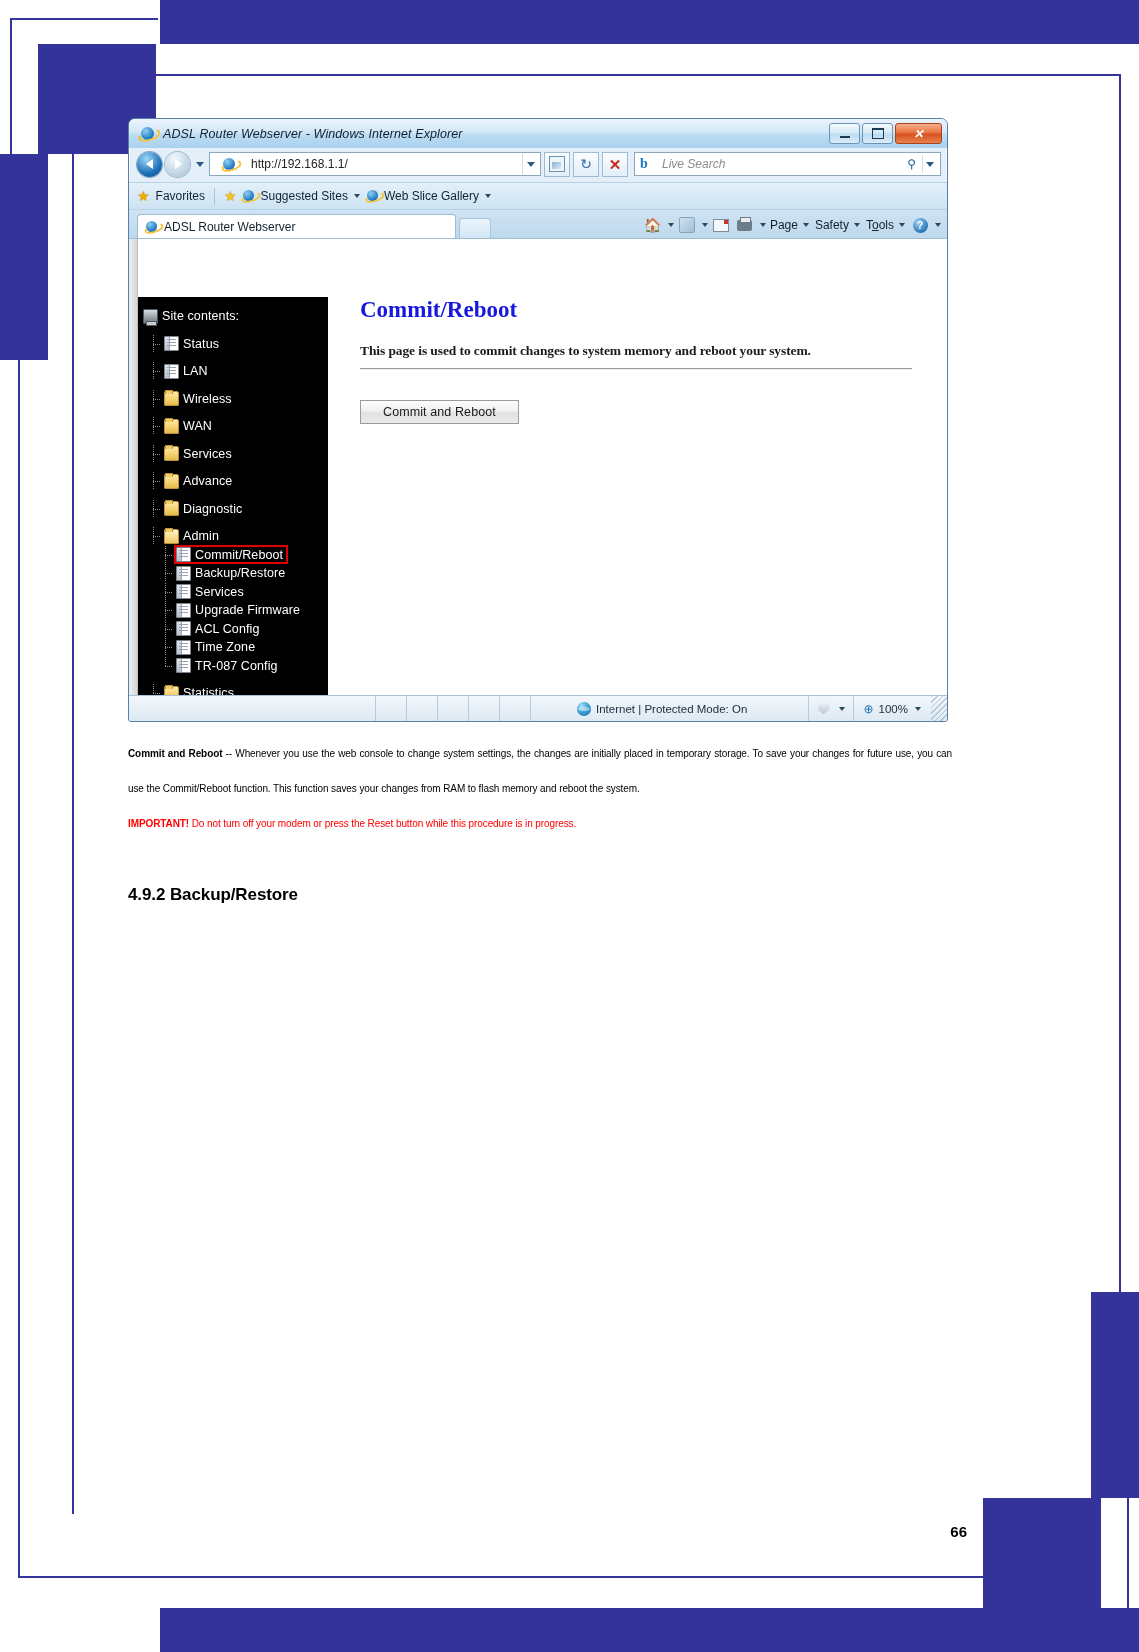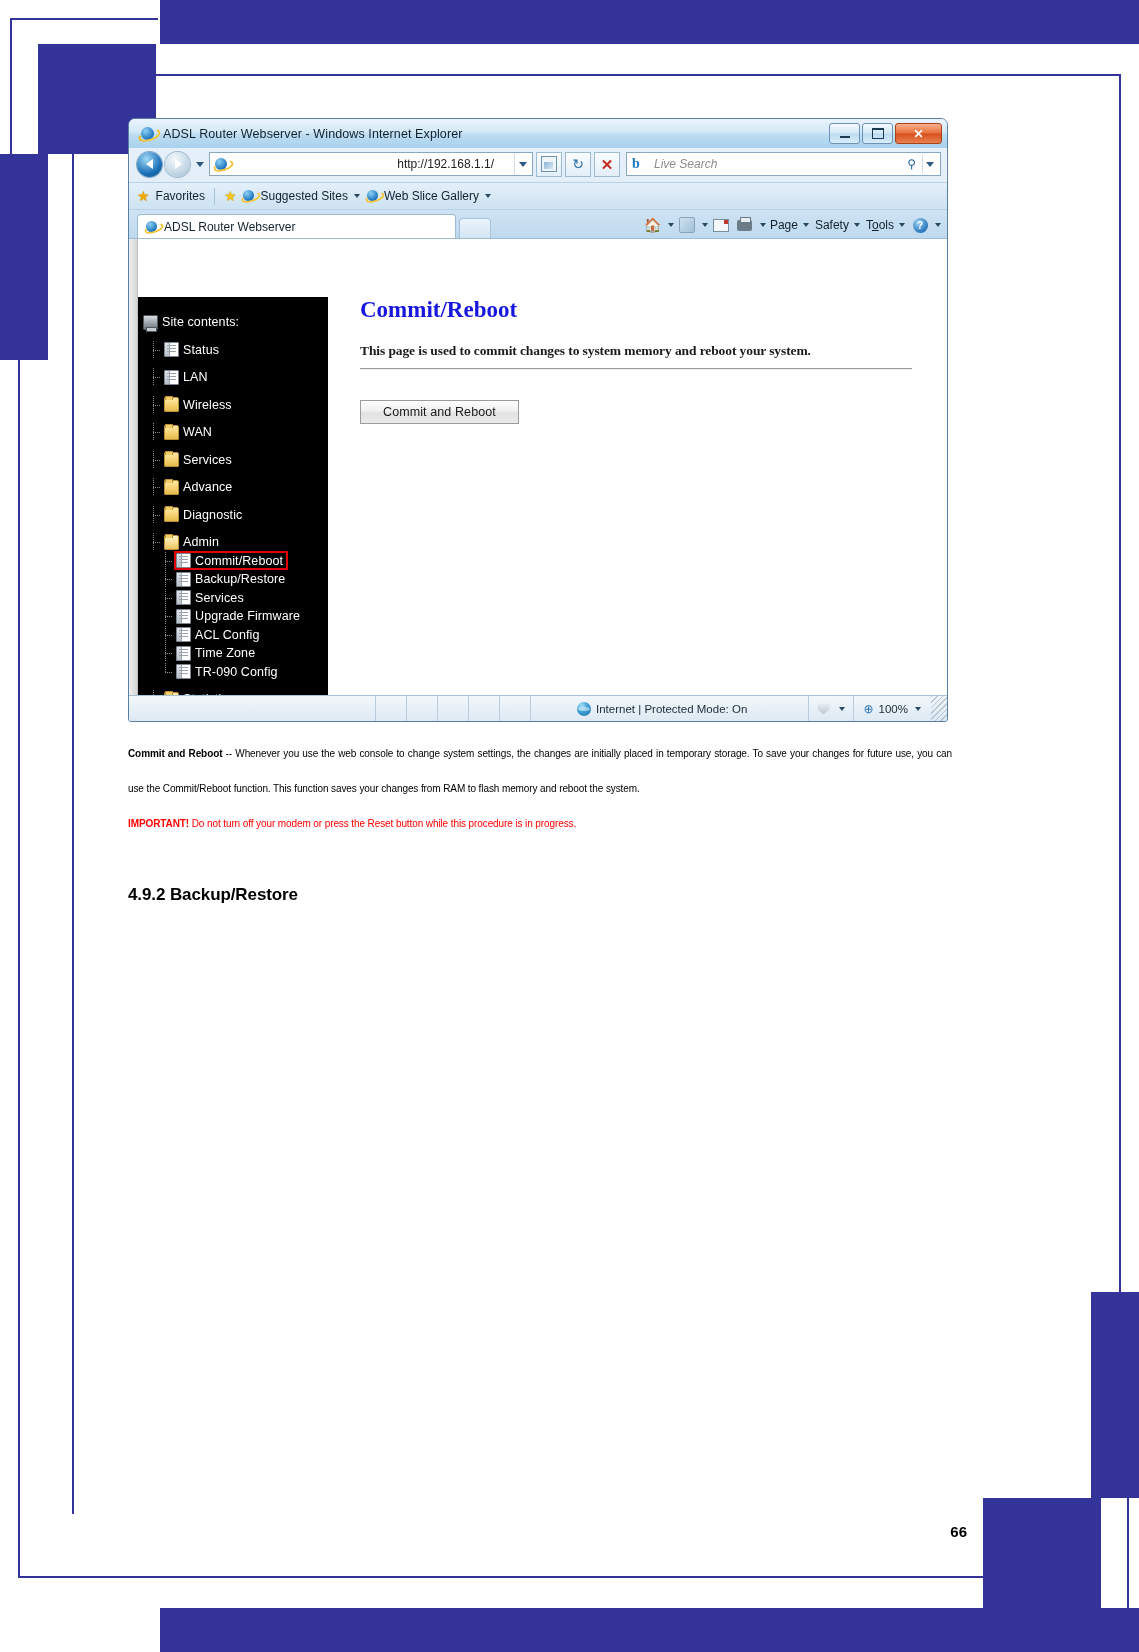--- a/index.html
+++ b/index.html
@@ -63,20 +63,21 @@
     color: #10202c;
   }
 
   
   .titlebar {
     height: 29px;
     display: flex;
     align-items: center;
     padding: 0 2px 0 10px;
     background: linear-gradient(to bottom, #eaf4fd 0%, #d3e8f7 45%, #bcdcf2 55%, #a9d2ee 100%);
+    font-style: italic;
   }
   .ie-logo {
     width: 17px; height: 17px;
     margin-right: 7px;
     position: relative;
     flex: 0 0 auto;
   }
   .ie-logo::before {
     content: "";
     position: absolute; left: 2px; top: 2px;
@@ -171,23 +172,22 @@
     border-top: 5px solid #2c5a85;
   }
 
   .urlbox {
     flex: 0 0 auto;
     width: 316px;
     height: 22px;
     background: #ffffff;
     border: 1px solid #89a8c0;
     display: flex; align-items: center;
-    padding: 0 2px 0 4px;
-    gap: 20px;
-    text-align: right;
+    padding: 0 2px 0 12px;
+    gap: 14px;
   }
   .url-favicon {
     width: 15px; height: 15px; position: relative; flex: 0 0 auto;
   }
   .url-favicon::before {
     content: "";
     position: absolute; left: 1px; top: 1px;
     width: 12px; height: 12px; border-radius: 50%;
     background: radial-gradient(circle at 35% 30%, #8fd0f5, #1c74bd 70%);
   }
@@ -378,21 +378,21 @@
   }
 
   .router-body { flex: 1 1 auto; position: relative; }
 
   .sidebar {
     position: absolute;
     left: 0; top: 58px;
     width: 190px;
     height: 398px;
     background: #000000;
-    padding: 16px 0 0 5px;
+    padding: 10px 0 0 5px;
     box-sizing: border-box;
     overflow: hidden;
   }
   .sb-blue-edge {
     position:absolute; left:0; top:58px; width:5px; height:398px;
     background: linear-gradient(to right,#4a90c4,#7fb6dd);
   }
 
   .tree { font-size: 12px; color: #ffffff; line-height: 1.0; }
   .tnode {
@@ -826,21 +826,21 @@
 
               <div class="tnode ind2">
                 <span class="dash-v"></span>
                 <span class="ico ico-page"></span>
                 <span class="lbl">Time Zone</span>
               </div>
 
               <div class="tnode ind2">
                 <span class="dash-v last"></span>
                 <span class="ico ico-page"></span>
-                <span class="lbl">TR-090 Config</span>
+                <span class="lbl">TR-087 Config</span>
               </div>
 
               <div class="tnode ind1">
                 <span class="dash-v last"></span>
                 <span class="ico ico-folder"></span>
                 <span class="lbl">Statistics</span>
               </div>
 
             </div>
           </div>

